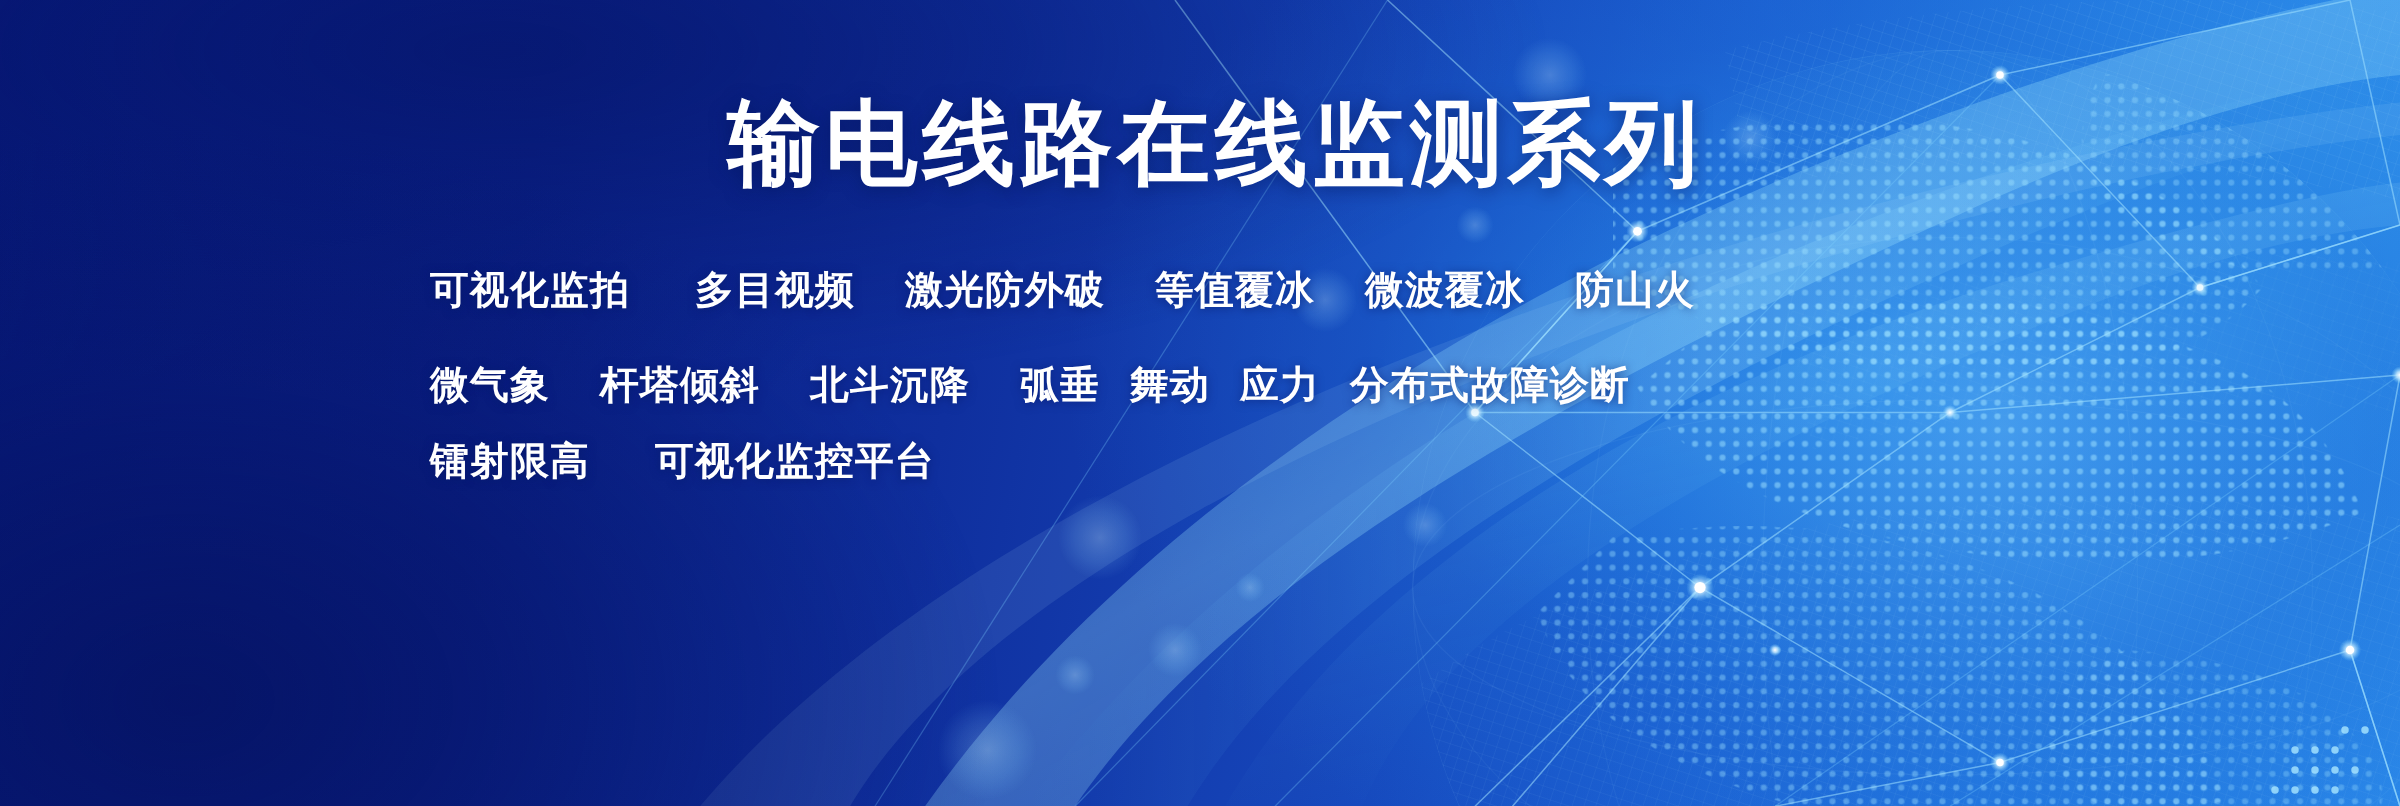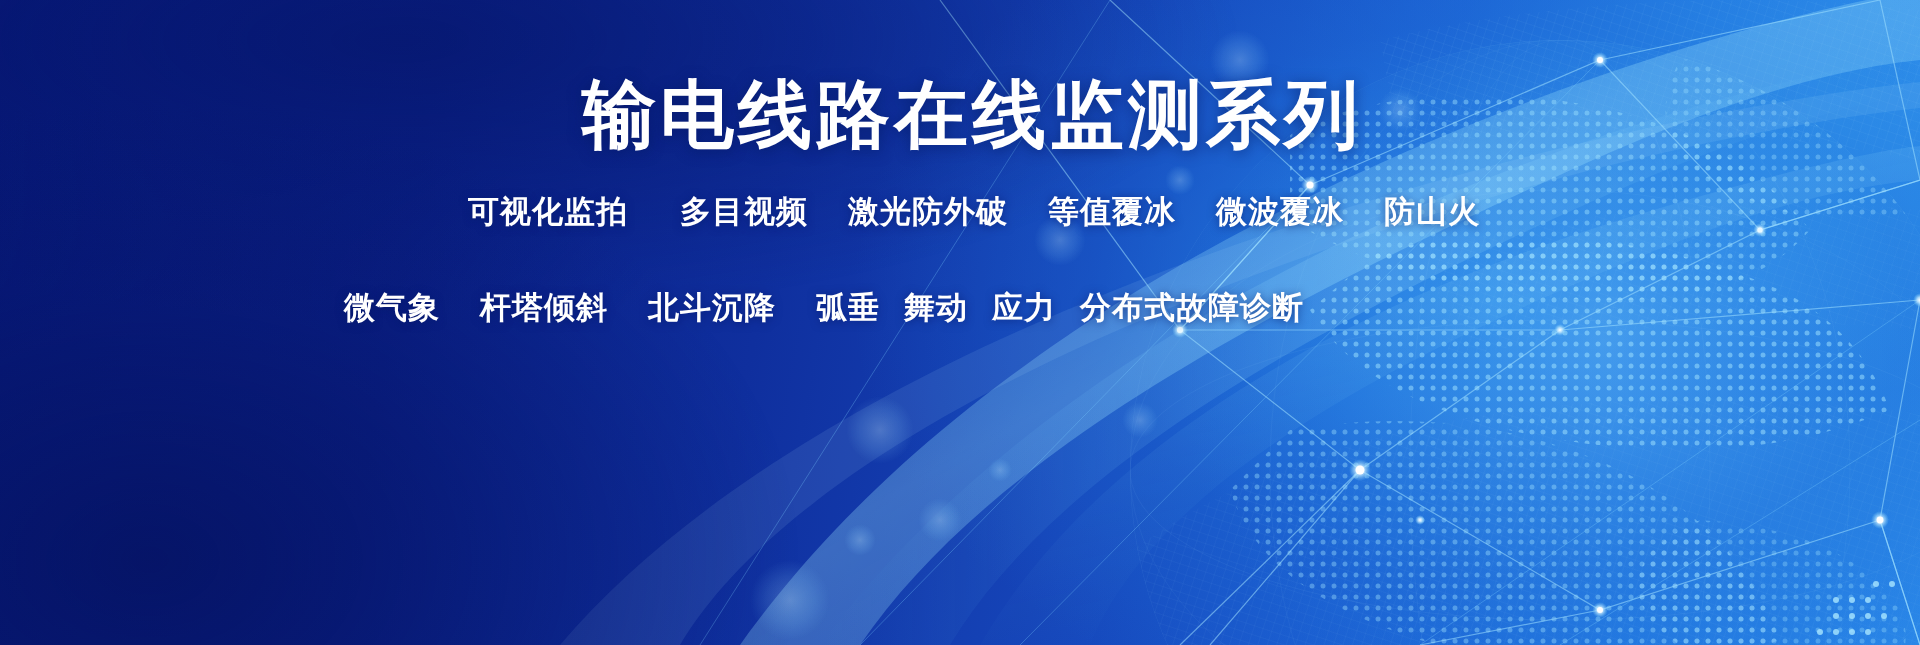--- a/index.html
+++ b/index.html
@@ -26,21 +26,21 @@
     line-height:1;white-space:nowrap;
     text-shadow:0 2px 14px rgba(4,20,90,0.55);
     padding-left:24px;
   }
   .tag-row{
     position:absolute;left:344px;width:1260px;
     color:#ffffff;font-size:31px;font-weight:bold;letter-spacing:1px;
     white-space:nowrap;line-height:1;
     text-shadow:0 1px 8px rgba(6,24,100,0.6);
   }
-  #tag-row-1{top:196px;text-align:center;}
+  #tag-row-1{top:216px;}
   #tag-row-2{top:292px;}
   #tag-row-3{top:353px;}
   .tag{display:inline-block;}
   .gap-s{display:inline-block;width:24px;}
   .gap-m{display:inline-block;width:40px;}
   .gap-l{display:inline-block;width:52px;}
 </style>
 </head>
 <body>
 
@@ -198,14 +198,15 @@
     </g>
   </svg>
 
   <div class="layer" id="vignette"></div>
 
   <div id="content">
     <div id="page-title">输电线路在线监测系列</div>
 
     <div class="tag-row" id="tag-row-1"><span class="tag">可视化监拍</span><span class="gap-l"></span><span class="tag">多目视频</span><span class="gap-m"></span><span class="tag">激光防外破</span><span class="gap-m"></span><span class="tag">等值覆冰</span><span class="gap-m"></span><span class="tag">微波覆冰</span><span class="gap-m"></span><span class="tag">防山火</span></div>
     <div class="tag-row" id="tag-row-2"><span class="tag">微气象</span><span class="gap-m"></span><span class="tag">杆塔倾斜</span><span class="gap-m"></span><span class="tag">北斗沉降</span><span class="gap-m"></span><span class="tag">弧垂</span><span class="gap-s"></span><span class="tag">舞动</span><span class="gap-s"></span><span class="tag">应力</span><span class="gap-s"></span><span class="tag">分布式故障诊断</span></div>
+    <div class="tag-row" id="tag-row-3"><span class="tag">镭射限高</span><span class="gap-l"></span><span class="tag">可视化监控平台</span></div>
   </div>
 </div>
 
 </body></html>

